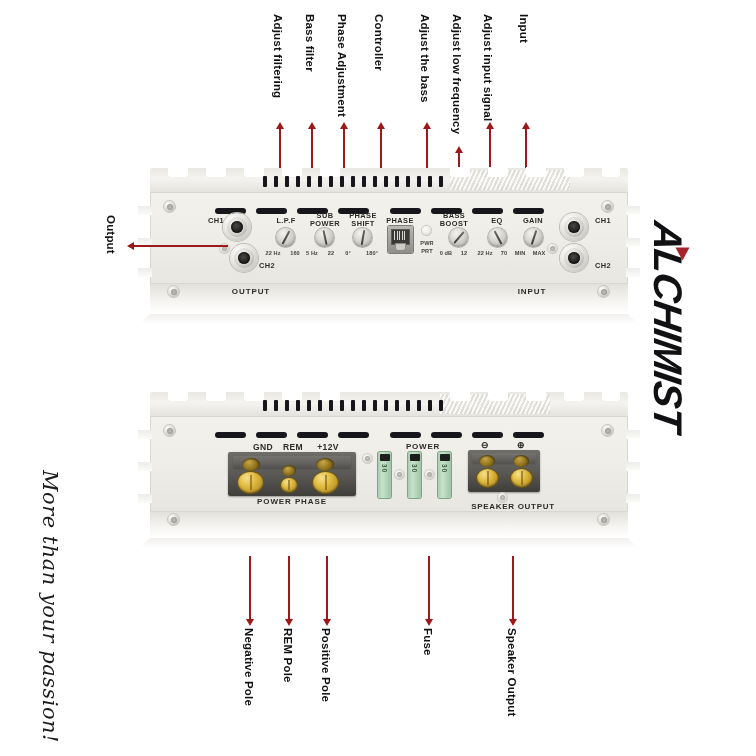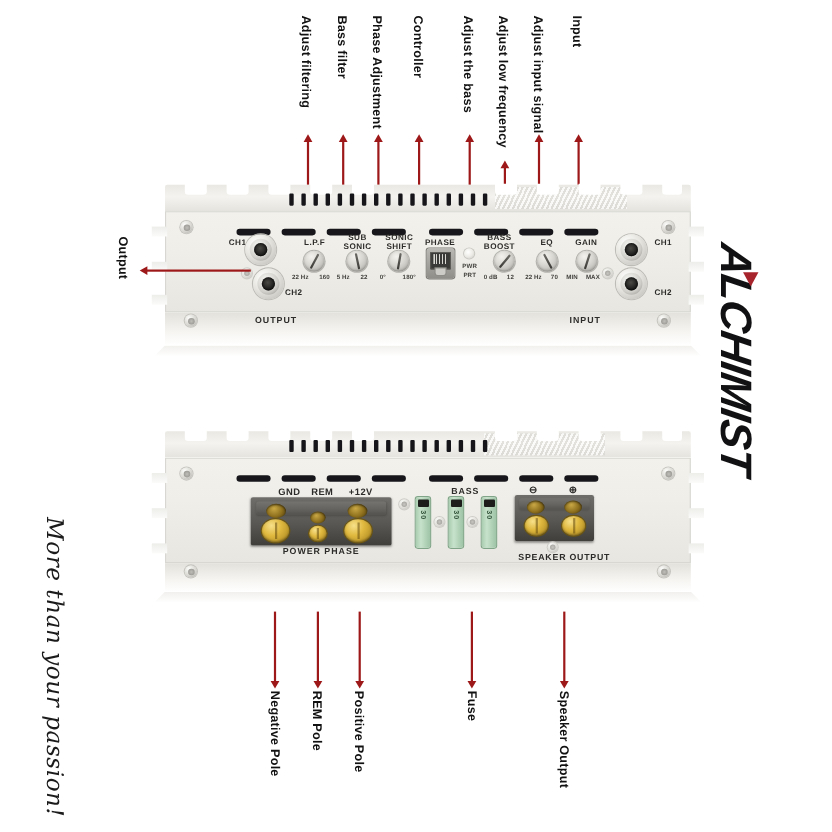--- a/index.html
+++ b/index.html
@@ -351,28 +351,28 @@
     <div class="ptxt" style="left:107px;top:93px;width:20px;">CH2</div>
 
     <div>
       <div class="ptxt" style="left:116px;top:48px;width:40px;">L.P.F</div>
       <div class="knob k1" style="left:126px;top:60px;"></div>
       <div class="ptxt tiny" style="left:112px;top:82px;width:22px;">22 Hz</div>
       <div class="ptxt tiny" style="left:136px;top:82px;width:18px;">160</div>
     </div>
 
     <div>
-      <div class="ptxt" style="left:155px;top:44px;width:40px;line-height:7.5px;white-space:normal;">SUB SONIC</div>
+      <div class="ptxt" style="left:155px;top:44px;width:40px;line-height:7.5px;white-space:normal;">SUB POWER</div>
       <div class="knob k2" style="left:165px;top:60px;"></div>
       <div class="ptxt tiny" style="left:152px;top:82px;width:20px;">5 Hz</div>
       <div class="ptxt tiny" style="left:173px;top:82px;width:16px;">22</div>
     </div>
 
     <div>
-      <div class="ptxt" style="left:192px;top:44px;width:42px;line-height:7.5px;white-space:normal;">SONIC SHIFT</div>
+      <div class="ptxt" style="left:192px;top:44px;width:42px;line-height:7.5px;white-space:normal;">PHASE SHIFT</div>
       <div class="knob k3" style="left:203px;top:60px;"></div>
       <div class="ptxt tiny" style="left:190px;top:82px;width:16px;">0°</div>
       <div class="ptxt tiny" style="left:212px;top:82px;width:20px;">180°</div>
     </div>
 
     <div class="ptxt" style="left:228px;top:48px;width:44px;">PHASE</div>
     <div class="rj" style="left:238px;top:58px;">
       <div class="rj-in"></div>
       <div class="rj-tab"></div>
     </div>
@@ -493,21 +493,21 @@
       <div class="goldhole" style="left:88px;top:6px;width:18px;height:13px;"></div>
 
       <div class="gold" style="left:10px;top:20px;width:25px;height:21px;"></div>
       <div class="gold" style="left:53px;top:26px;width:16px;height:14px;"></div>
       <div class="gold" style="left:85px;top:20px;width:25px;height:21px;"></div>
     </div>
     <div class="ptxt" style="left:92px;top:105px;width:100px;font-size:8px;letter-spacing:.9px;">POWER PHASE</div>
 
     <div class="screw-sm" style="left:213px;top:62px;"></div>
 
-    <div class="ptxt" style="left:248px;top:50px;width:50px;font-size:8px;letter-spacing:.8px;">BASS</div>
+    <div class="ptxt" style="left:248px;top:50px;width:50px;font-size:8px;letter-spacing:.8px;">POWER</div>
     <div>
       <div class="fuse" style="left:228px;top:60px;">
         <div class="fuse-cap"></div>
         <div class="fuse-txt">30</div>
       </div>
       <div class="fuse" style="left:258px;top:60px;">
         <div class="fuse-cap"></div>
         <div class="fuse-txt">30</div>
       </div>
       <div class="fuse" style="left:288px;top:60px;">

